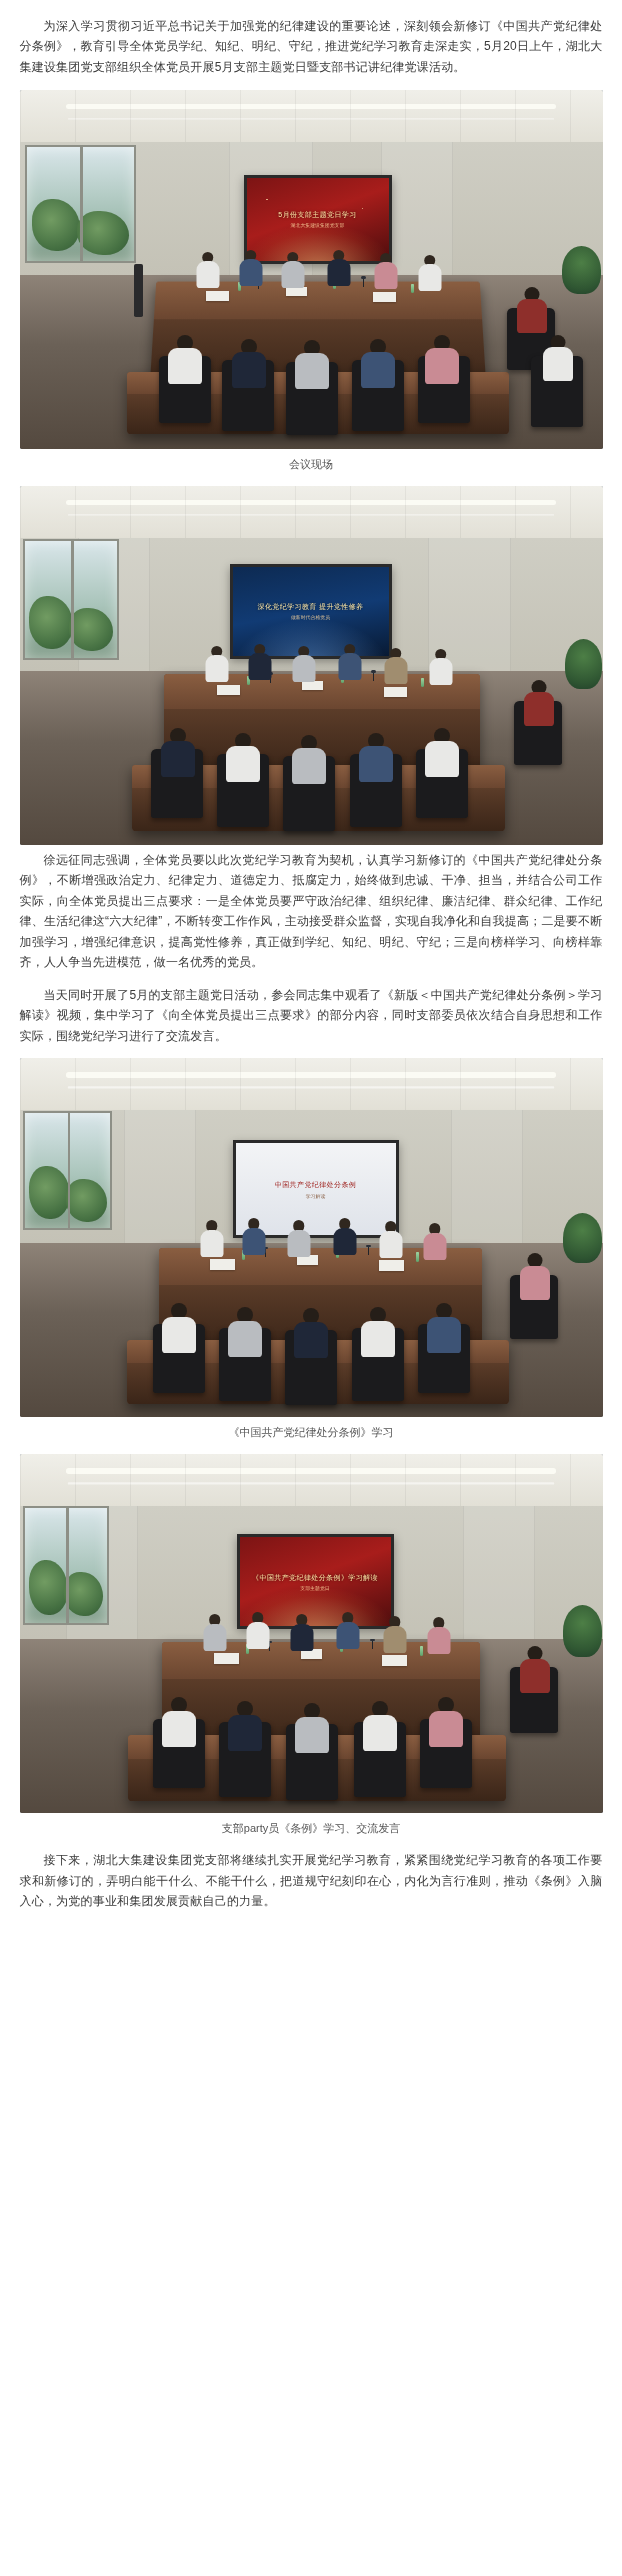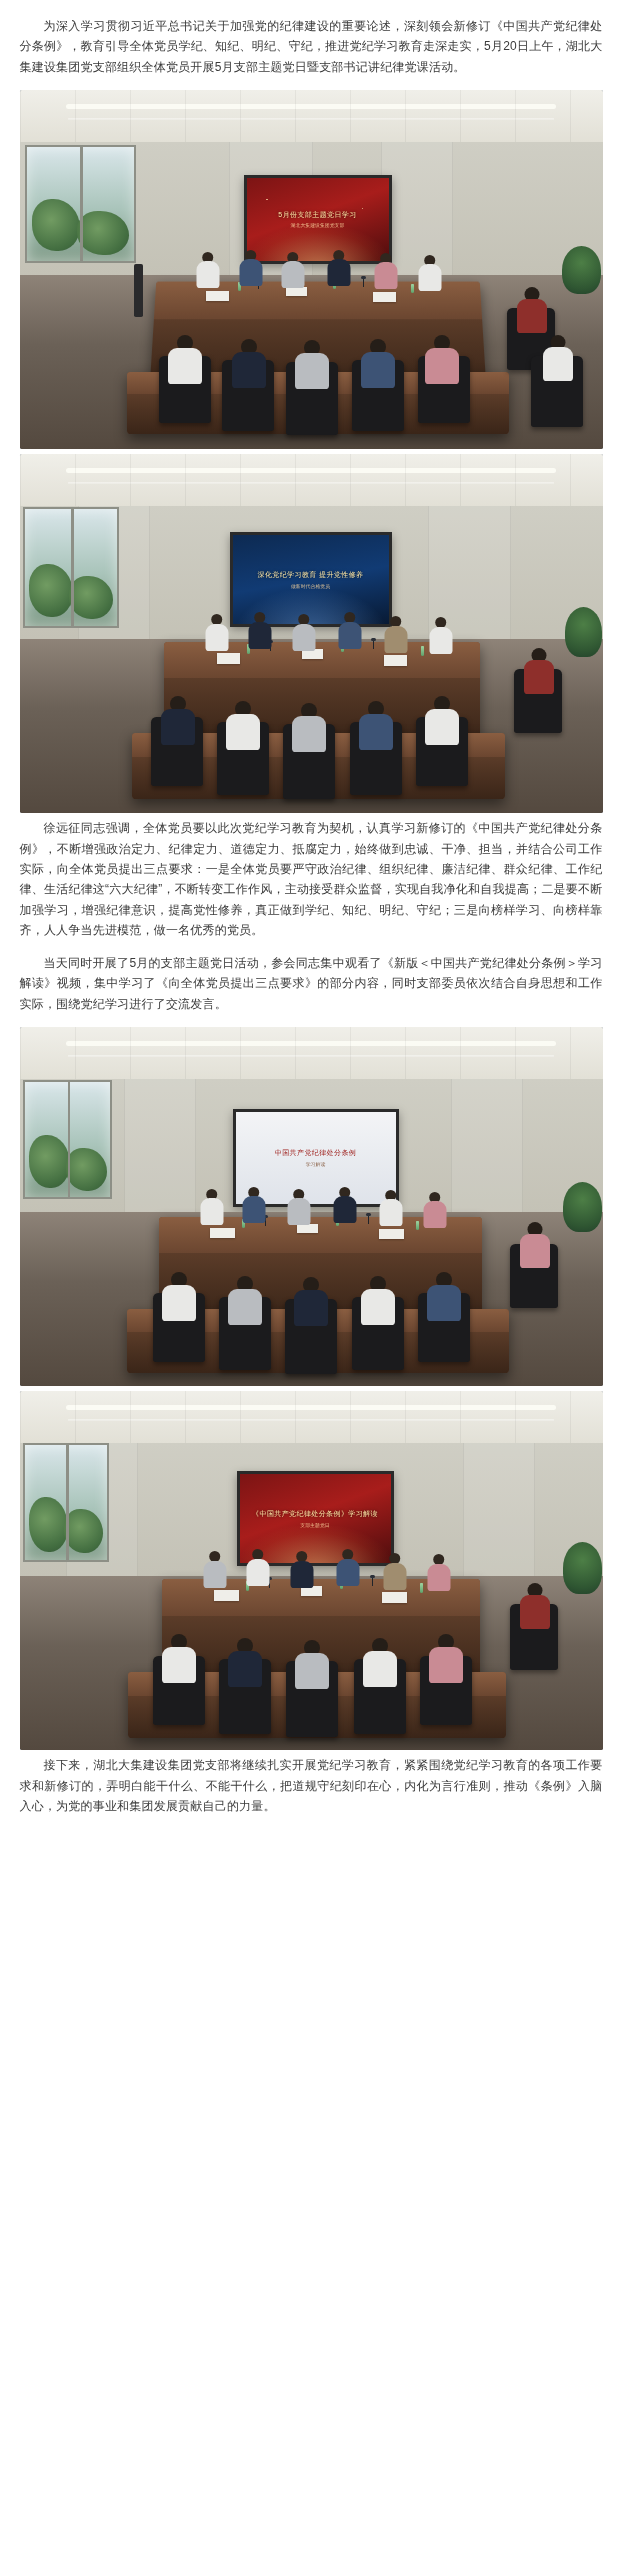--- a/index.html
+++ b/index.html
@@ -358,20 +358,21 @@
           </div>
         <div class="person p-white p-head-dark" style="left:520px;top:245px;width:36px;height:46px;">
             <div class="head" style="width:15px;height:15px;"></div>
             <div class="body" style="width:30px;height:34px;top:12.4px;"></div>
           </div>
 
         <div class="plant" style="left:542px;top:156px;width:39px;height:48px;"></div>
         <div class="speaker-stand" style="left:114px;top:174px;width:9px;height:53px;"></div>
       </div>
     </div>
+    <div class="caption">会议现场</div>
   </div>
 
 
   <div class="figure">
     <div class="photo">
       <div class="room">
         <div class="ceiling">
             <div class="ceiling-grid"></div>
           </div>
         <div class="wall">
@@ -569,20 +570,21 @@
           </div>
 
         <div class="chair" style="left:490px;top:217px;width:48px;height:64px;"></div>
         <div class="person p-pink p-head-dark" style="left:497px;top:195px;width:36px;height:46px;">
             <div class="head" style="width:15px;height:15px;"></div>
             <div class="body" style="width:30px;height:34px;top:12.4px;"></div>
           </div>
         <div class="plant" style="left:543px;top:155px;width:39px;height:50px;"></div>
       </div>
     </div>
+    <div class="caption">《中国共产党纪律处分条例》学习</div>
   </div>
 
   <div class="figure">
     <div class="photo">
       <div class="room">
         <div class="ceiling">
             <div class="ceiling-grid"></div>
           </div>
         <div class="wall">
           <div class="wall-panel" style="left:8%;width:12%;"></div>
@@ -673,18 +675,19 @@
           </div>
 
         <div class="chair" style="left:490px;top:213px;width:48px;height:66px;"></div>
         <div class="person p-red p-head-dark" style="left:497px;top:192px;width:36px;height:46px;">
             <div class="head" style="width:15px;height:15px;"></div>
             <div class="body" style="width:30px;height:34px;top:12.4px;"></div>
           </div>
         <div class="plant" style="left:543px;top:151px;width:39px;height:52px;"></div>
       </div>
     </div>
+    <div class="caption">支部party员《条例》学习、交流发言</div>
   </div>
 
   <p class="para">接下来，湖北大集建设集团党支部将继续扎实开展党纪学习教育，紧紧围绕党纪学习教育的各项工作要求和新修订的，弄明白能干什么、不能干什么，把道规守纪刻印在心，内化为言行准则，推动《条例》入脑入心，为党的事业和集团发展贡献自己的力量。</p>
 
 </div>
 
 
 </body></html>

